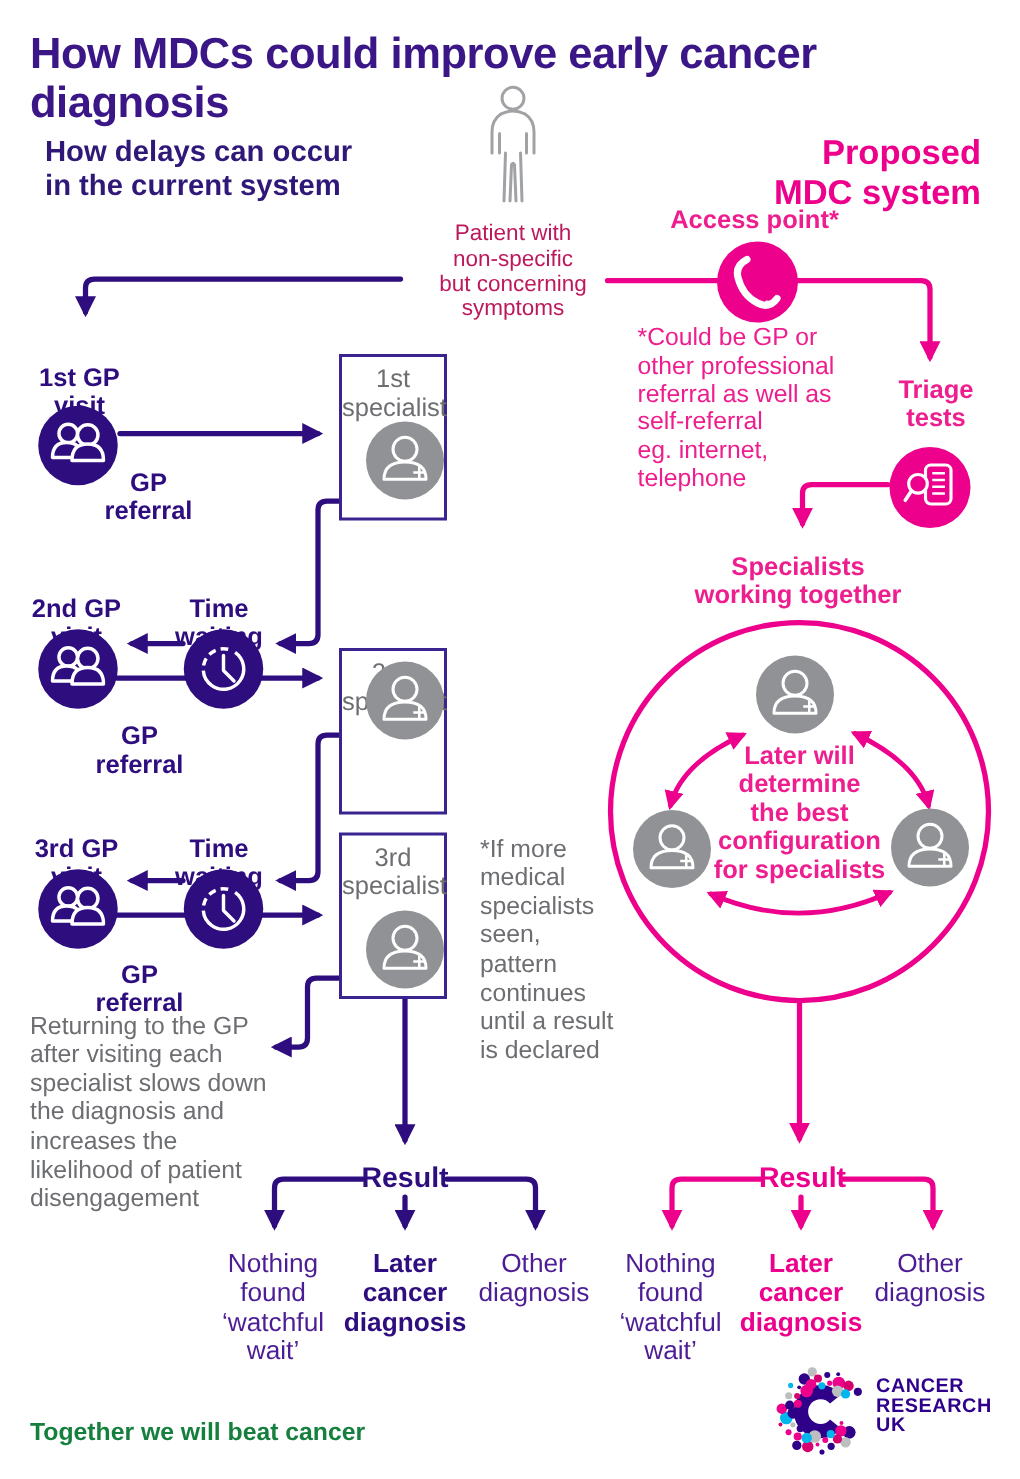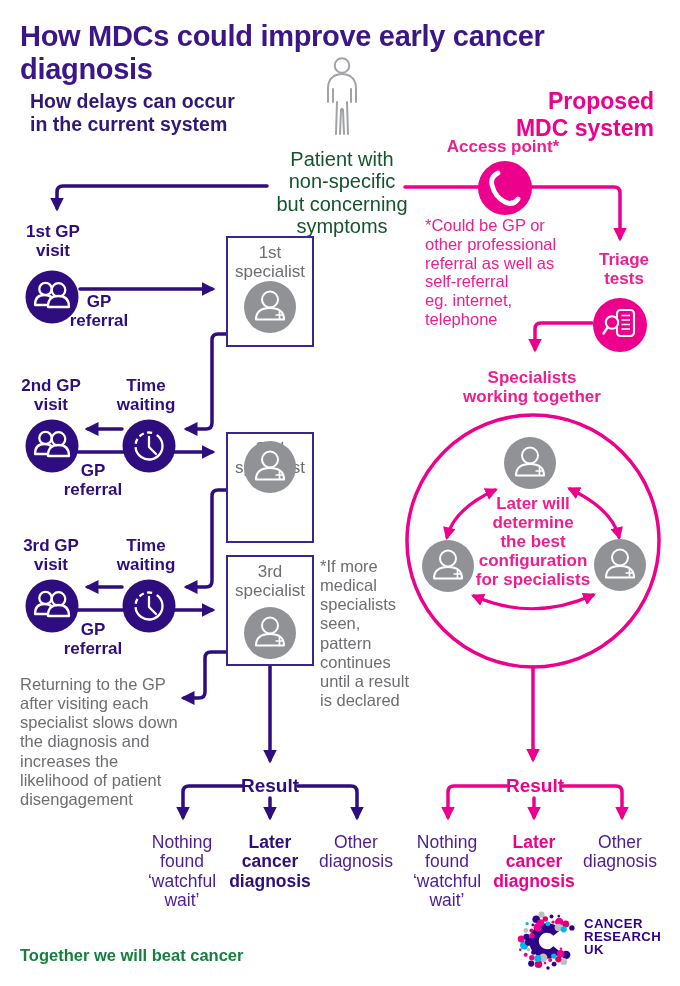--- a/index.html
+++ b/index.html
@@ -4,32 +4,32 @@
 <style>
   html,body{margin:0;padding:0;background:#fff;}
   #canvas{position:relative;width:680px;height:986px;background:#ffffff;overflow:hidden;
           font-family:"Liberation Sans","DejaVu Sans",sans-serif;}
   .abs{position:absolute;}
   .c{transform:translateX(-50%);text-align:center;}
   .pre{white-space:pre-line;}
   .title{font-size:29px;font-weight:600;color:#3b1687;letter-spacing:-0.3px;}
   .hL{font-size:19.5px;font-weight:600;color:#2f1878;line-height:1.18;}
   .hR{font-size:23px;font-weight:600;color:#ec008c;line-height:1.18;text-align:right;}
-  .lblP{color:#2e0d7e;font-weight:600;font-size:17px;line-height:1.12;}
+  .lblP{color:#2e0d7e;font-weight:600;font-size:17px;line-height:1.12;margin-top:20px;}
   .lblK{color:#ee1e8f;font-weight:600;font-size:17px;line-height:1.12;}
-  .gray{color:#14532d;font-size:20px;line-height:1.12;}
+  .gray{color:#be185d;font-size:15px;line-height:1.12;}
   .note{color:#6d6e71;font-size:16.5px;line-height:1.16;}
   .noteK{color:#ee1e8f;font-size:16.5px;line-height:1.14;}
   .resP{color:#2e0d7e;font-weight:600;font-size:19px;}
   .resK{color:#ec008c;font-weight:600;font-size:19px;}
   .outcome{font-size:17.5px;line-height:1.1;}
   .oGray{color:#4c1d95;}
   .oP{color:#2e0d7e;font-weight:600;}
   .oK{color:#ec008c;font-weight:600;}
-  .spec-box{position:absolute;width:88px;height:111px;border:2.5px solid #3b2490;
+  .spec-box{position:absolute;width:72px;height:111px;border:2.5px solid #3b2490;
             background:#fff;box-sizing:border-box;text-align:center;}
   .spec-box .bt{margin-top:6px;color:#6d6e71;font-size:17px;line-height:1.1;}
   .wires{position:absolute;left:0;top:0;}
   .icon{position:absolute;}
   .tagline{font-size:16.5px;font-weight:600;color:#15803d;}
   .logo-text{font-size:13.2px;font-weight:700;color:#2e008b;line-height:1.0;letter-spacing:0.4px;}
 </style>
 </head>
 <body>
 

